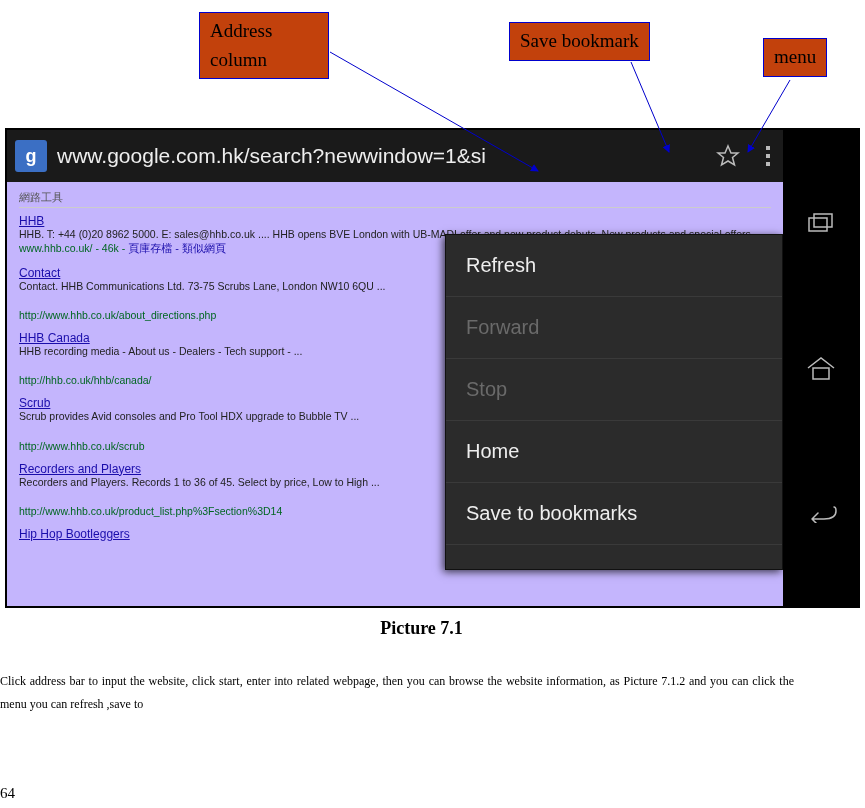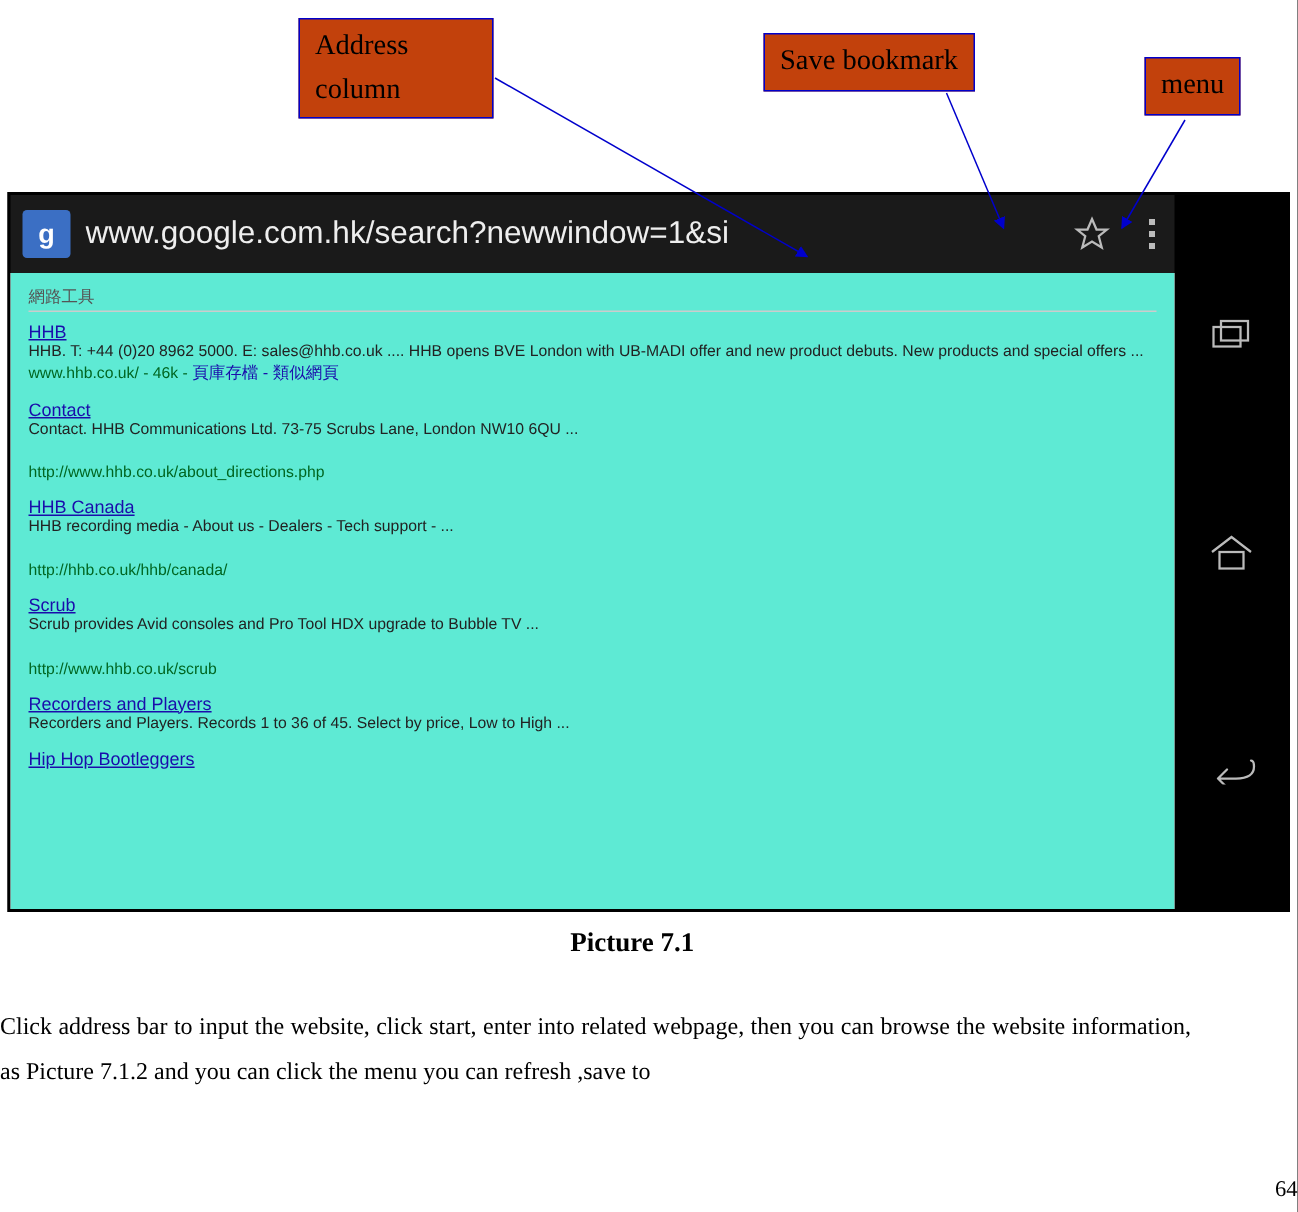--- a/index.html
+++ b/index.html
@@ -119,21 +119,21 @@
   
   .page-area {
     flex: 1;
     background: #fff;
     position: relative;
     overflow: hidden;
   }
   .page-content {
     position: absolute;
     top: 0; left: 0; right: 0; bottom: 0;
-    background: #5eead4;
+    background: #c4b5fd;
     padding: 8px 12px;
     font-family: Arial, sans-serif;
     font-size: 11px;
     color: #000;
   }
   .page-content .heading {
     font-size: 11px;
     color: #555;
     border-bottom: 1px solid #ccc;
     padding-bottom: 2px;
@@ -187,32 +187,32 @@
     font-weight: bold;
     font-size: 18px;
   }
 
   
   .body-text {
     position: absolute;
     top: 670px;
     left: 0;
     width: 794px;
-    font-size: 16px;
+    font-size: 12px;
     line-height: 1.9;
     text-align: justify;
   }
 
   
   .page-num {
     position: absolute;
     bottom: 6px;
     left: 0;
     width: 865px;
-    text-align: right;
+    text-align: left;
     font-size: 15px;
   }
 </style>
 </head>
 <body>
 
 <div class="callout" style="top:12px; left:199px; width:130px;">Address column</div>
 <div class="callout" style="top:22px; left:509px;">Save bookmark</div>
 <div class="callout" style="top:38px; left:763px;">menu</div>
 
@@ -269,27 +269,36 @@
 
         <div class="result">
           <a class="title">Scrub</a>
           <div class="snippet">Scrub provides Avid consoles and Pro Tool HDX upgrade to Bubble TV ...</div>
           <div class="url">http://www.hhb.co.uk/scrub</div>
         </div>
 
         <div class="result">
           <a class="title">Recorders and Players</a>
           <div class="snippet">Recorders and Players. Records 1 to 36 of 45. Select by price, Low to High ...</div>
+          <div class="url">http://www.hhb.co.uk/product_list.php%3Fsection%3D14</div>
         </div>
 
         <div class="result">
           <a class="title">Hip Hop Bootleggers</a>
         </div>
       </div>
 
+      <div class="popup-menu">
+        <div class="popup-item">Refresh</div>
+        <div class="popup-item disabled">Forward</div>
+        <div class="popup-item disabled">Stop</div>
+        <div class="popup-item">Home</div>
+        <div class="popup-item">Save to bookmarks</div>
+        <div class="popup-item"></div>
+      </div>
     </div>
   </div>
 
   <div class="phone-navbar">
     <div class="nav-icon">
       <svg width="32" height="24" viewBox="0 0 32 24">
           <rect x="4" y="7" width="18" height="13"></rect>
           <rect x="9" y="3" width="18" height="13"></rect>
         </svg>
     </div>

